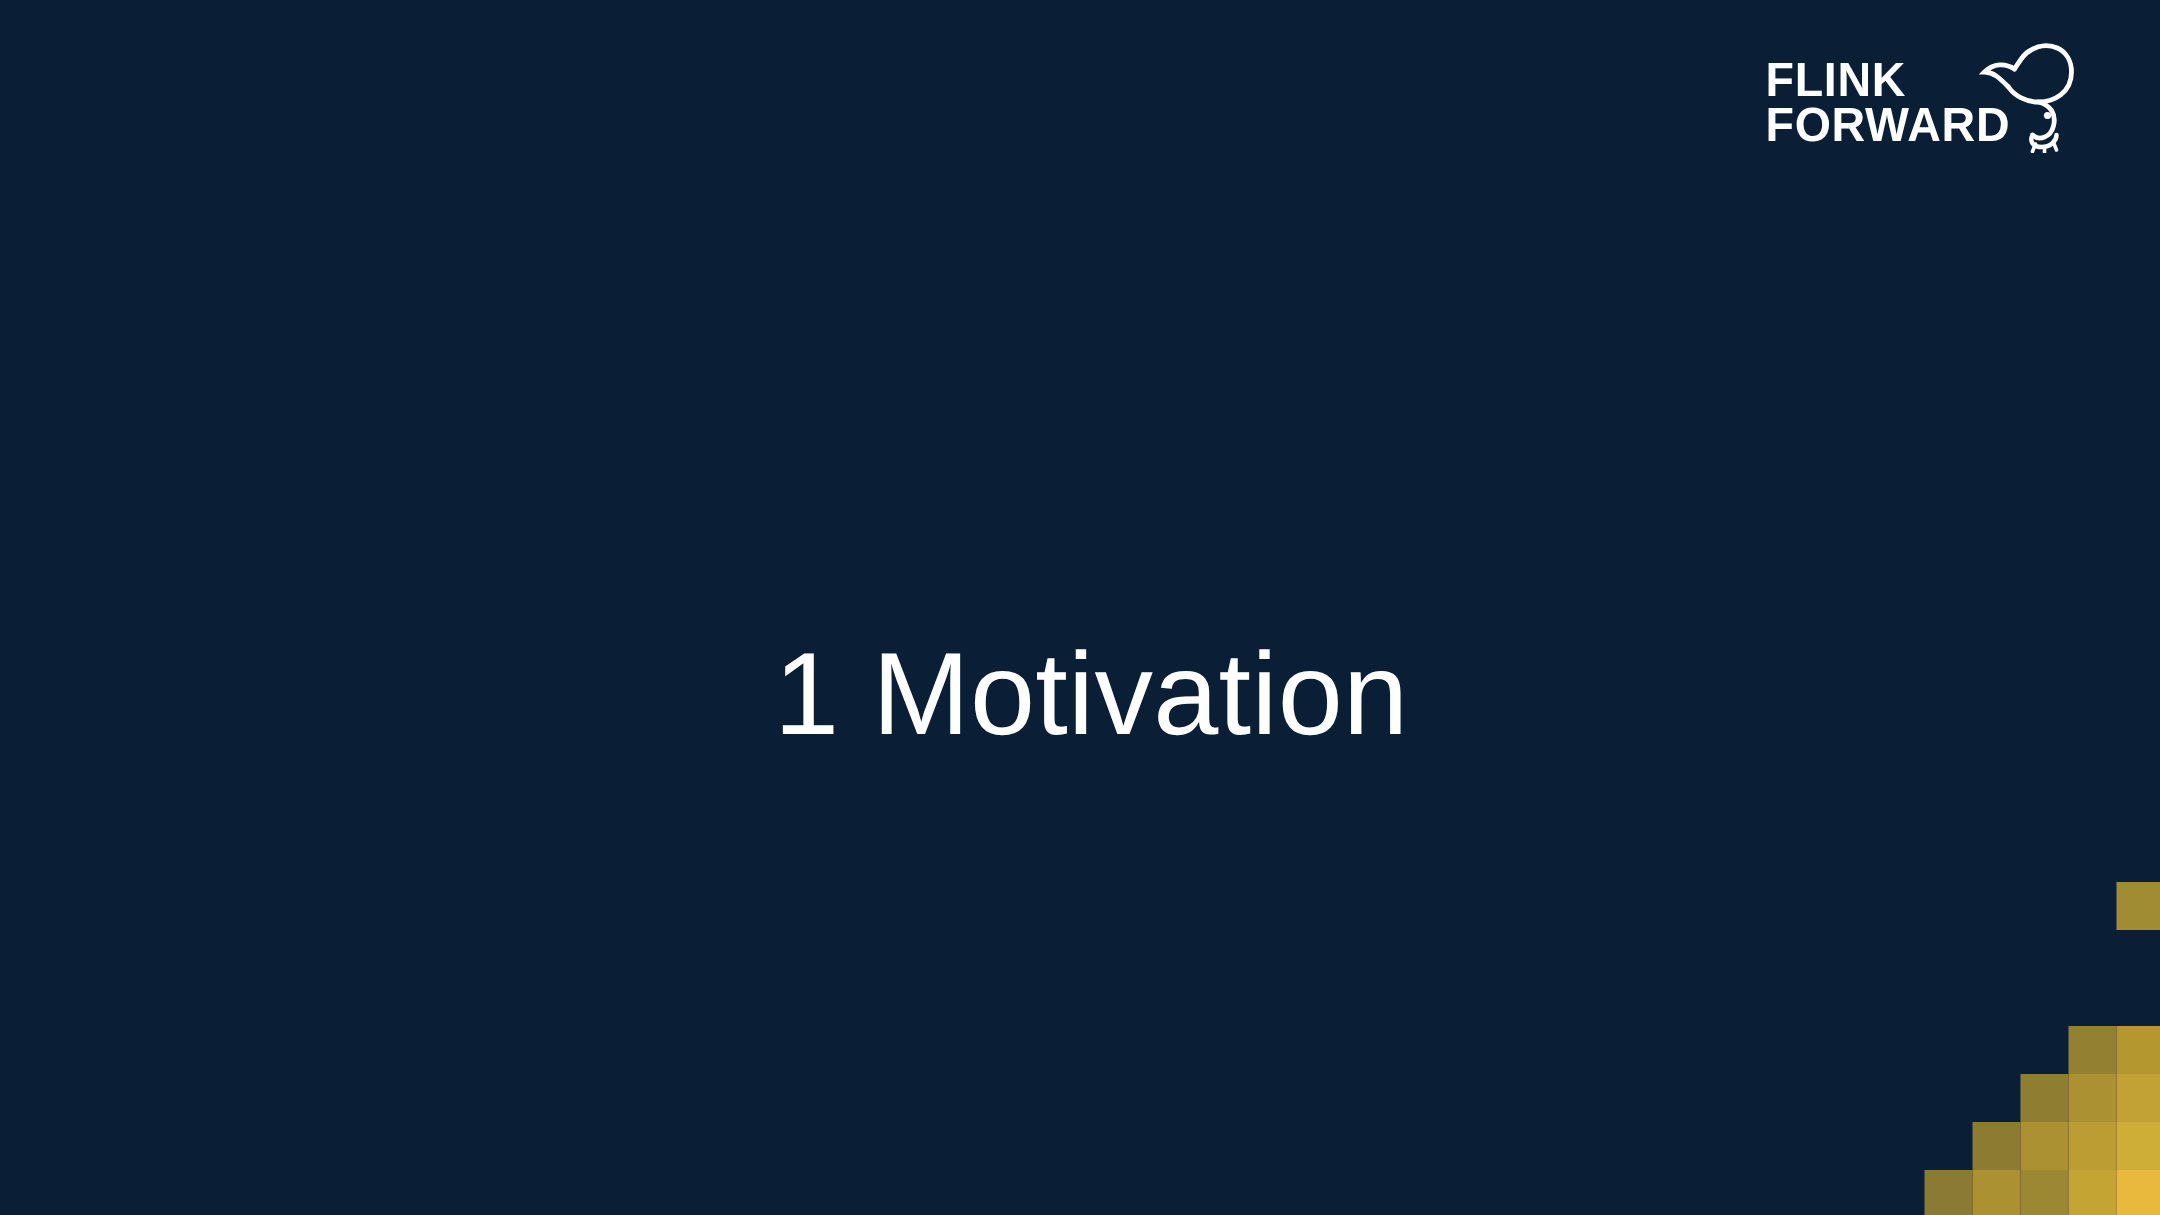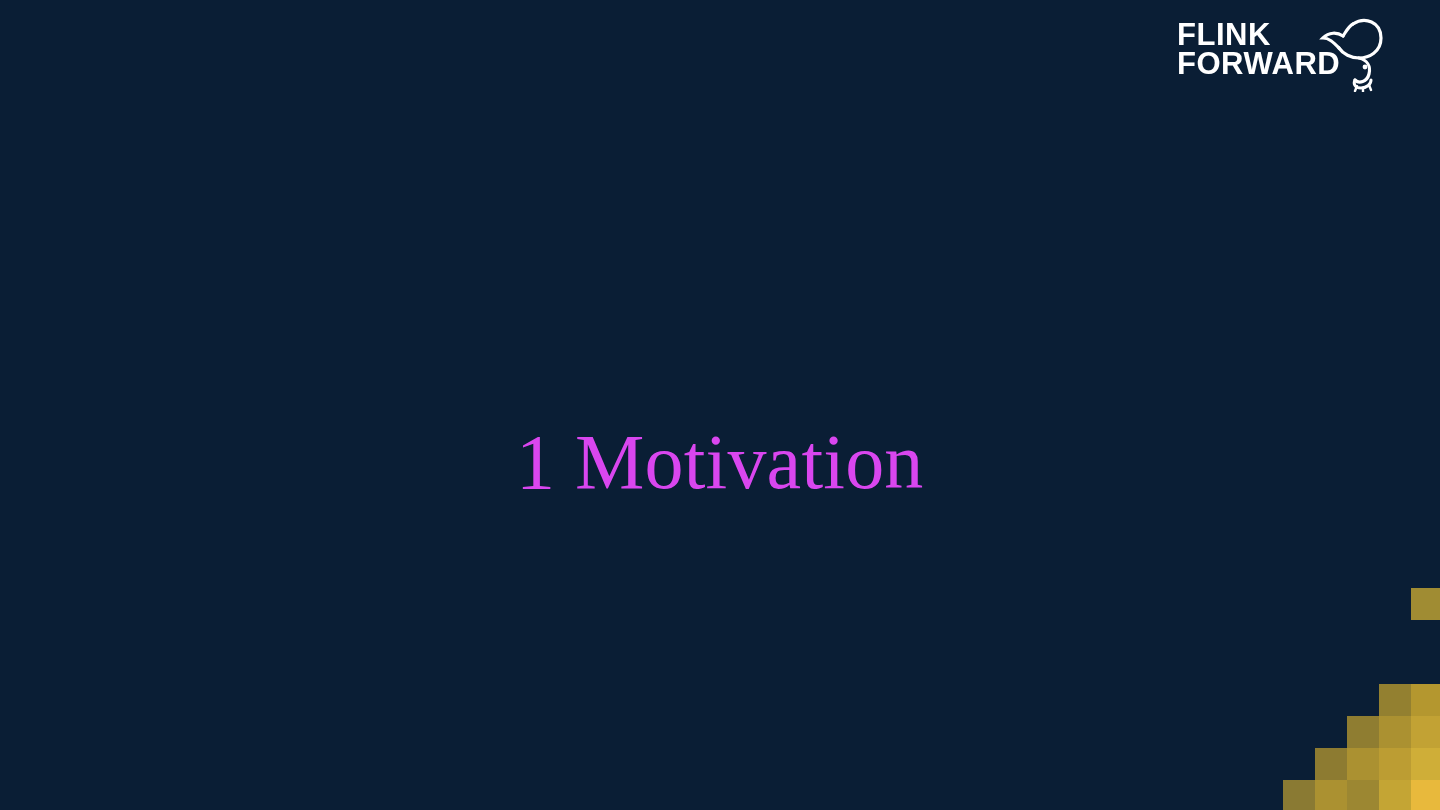--- a/index.html
+++ b/index.html
@@ -12,24 +12,24 @@
     width: 1440px;
     height: 810px;
     background: #0a1e35;
     overflow: hidden;
     font-family: "Liberation Sans", sans-serif;
   }
 
   
   #logo {
     position: absolute;
-    top: 20px;
+    top: 30px;
     right: 55px;
     display: flex;
-    align-items: flex-start;
+    align-items: center;
     gap: 2px;
   }
   #logo-wordmark {
     display: flex;
     flex-direction: column;
     align-items: flex-start;
     line-height: 0.92;
   }
   .logo-line {
     color: #ffffff;
@@ -46,22 +46,22 @@
   #logo-mark {
     margin-left: -34px;
     margin-top: -6px;
   }
 
   
   #title {
     position: absolute;
     left: 516px;
     top: 365px;
-    color: #d946ef;
-    font-family: Liberation Serif, serif;
+    color: #ffffff;
+    font-family: Liberation Sans, sans-serif;
     font-weight: 300;
     font-size: 78px;
     letter-spacing: 0.2px;
     white-space: nowrap;
   }
 
   
   #pixel-pattern {
     position: absolute;
     left: 1187px;

